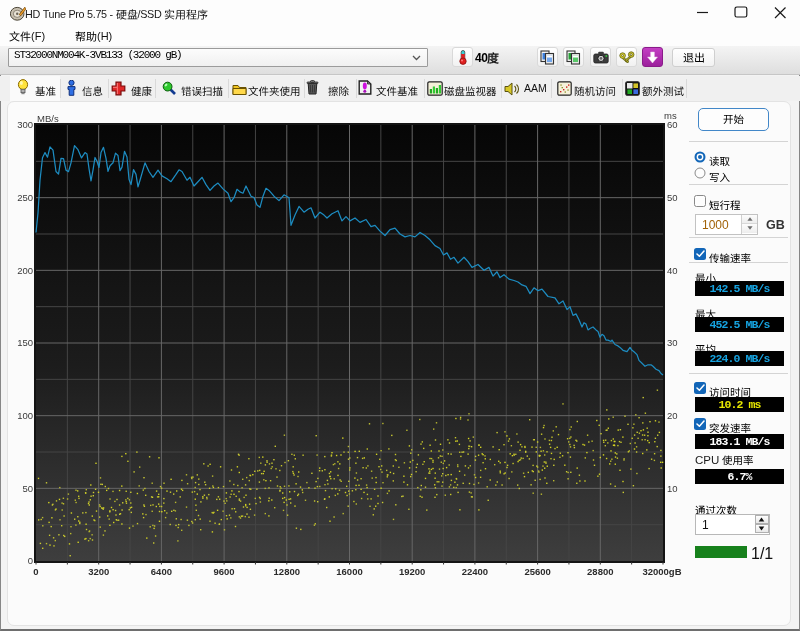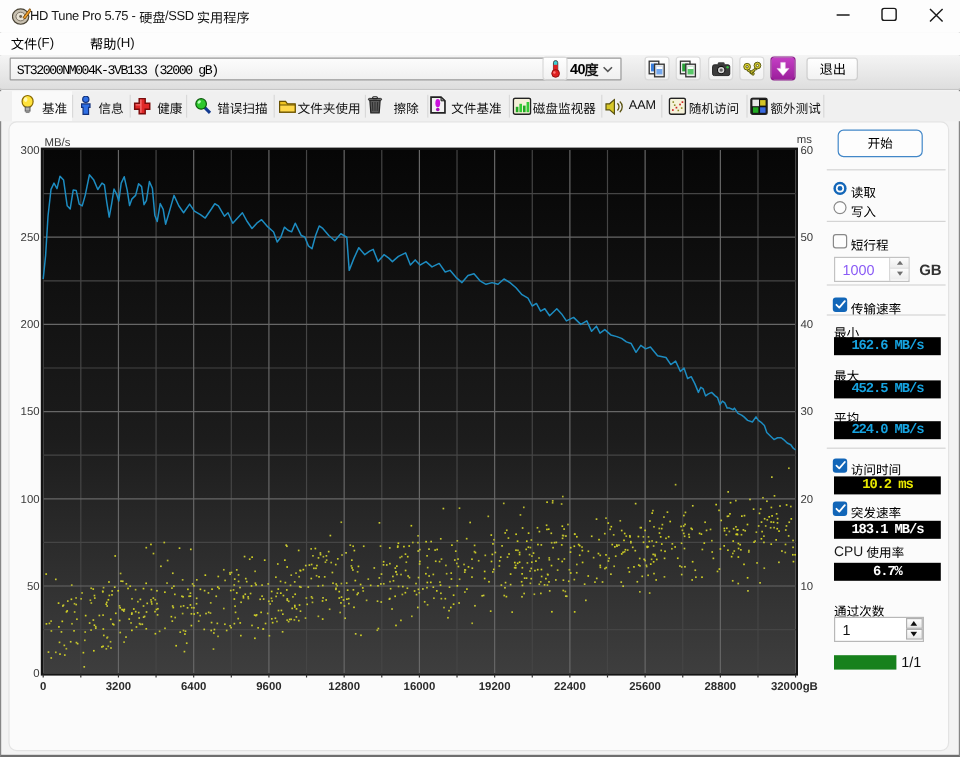--- a/index.html
+++ b/index.html
@@ -134,21 +134,21 @@
 <div class="abs" style="left:75px;top:30px;display:flex;align-items:center;font-size:11px;color:#111">
     <svg class="zh" style="vertical-align:middle;" width="22" height="11" viewBox="0 0 22 11">
       <g fill="#000" transform="translate(0,9.68) scale(0.011,-0.011)">
         <use href="#u5e2e" x="0"></use>
         <use href="#u52a9" x="1000"></use>
       </g>
     </svg>
     <span>(H)</span>
   </div>
 <div class="toolbar"></div>
-<div class="abs" style="left:8px;top:48px;width:510px;height:19px;background:linear-gradient(#fcfcfc,#f0f0f0);border:1px solid #9b9b9b;border-radius:1px;display:flex;align-items:flex-end">
+<div class="abs" style="left:8px;top:48px;width:420px;height:19px;background:linear-gradient(#fcfcfc,#f0f0f0);border:1px solid #9b9b9b;border-radius:1px;display:flex;align-items:flex-start">
     <span style="font-family:'Liberation Mono',monospace;font-size:11px;color:#000;margin-left:5px;letter-spacing:-1.2px">ST32000NM004K-3VB133&nbsp;(32000&nbsp;gB)</span>
     <svg style="position:absolute;right:6px;top:6px" width="9" height="6" viewBox="0 0 9 6">
       <path d="M1 1 L4.5 4.5 L8 1" fill="none" stroke="#555" stroke-width="1.3"></path>
     </svg>
   </div>
 <div class="tbtn" style="left:452px">
     <svg width="12" height="16" viewBox="0 0 12 16">
 <rect x="4.2" y="1.5" width="3.6" height="10" rx="1.8" fill="#39d1d4" stroke="#444" stroke-width="0.8"></rect>
 <rect x="4.2" y="5" width="3.6" height="7" fill="#e02020"></rect>
 <circle cx="6" cy="12.2" r="3.2" fill="#e02020" stroke="#8c1010" stroke-width="0.8"></circle>
@@ -1404,21 +1404,21 @@
     </svg></div>
 <div class="chk off" style="top:195px"></div>
 <div class="abs" style="left:709px;top:195px"><svg class="zh" style="vertical-align:middle;" width="31.5" height="10.5" viewBox="0 0 31.5 10.5">
       <g fill="#000" transform="translate(0,9.24) scale(0.0105,-0.0105)">
         <use href="#u77ed" x="0"></use>
         <use href="#u884c" x="1000"></use>
         <use href="#u7a0b" x="2000"></use>
       </g>
     </svg></div>
 <div class="abs" style="left:695px;top:213.5px;width:63px;height:21px;background:#fff;border:1px solid #c2c2c2">
-    <span style="position:absolute;left:6px;top:3px;font-size:12px;color:#8b5cf6">1000</span>
+    <span style="position:absolute;left:6px;top:3px;font-size:12px;color:#a16207">1000</span>
     <div style="position:absolute;right:0;top:0;width:16px;height:19px;border-left:1px solid #cfcfcf">
       <div style="height:9.5px;background:linear-gradient(#fcfcfc,#ededed);border-bottom:1px solid #d8d8d8;display:flex;align-items:center;justify-content:center">
         <svg width="6" height="4" viewBox="0 0 6 4">
           <path d="M3 0.3 L5.6 3.7 L0.4 3.7 Z" fill="#6e6e6e"></path>
         </svg>
       </div>
       <div style="height:8.5px;background:linear-gradient(#fcfcfc,#ededed);display:flex;align-items:center;justify-content:center">
         <svg width="6" height="4" viewBox="0 0 6 4">
           <path d="M3 3.7 L0.4 0.3 L5.6 0.3 Z" fill="#6e6e6e"></path>
         </svg>
@@ -1438,21 +1438,21 @@
         <use href="#u901f" x="2000"></use>
         <use href="#u7387" x="3000"></use>
       </g>
     </svg></div>
 <div class="abs" style="left:695px;top:268px"><svg class="zh" style="vertical-align:middle;" width="21" height="10.5" viewBox="0 0 21 10.5">
       <g fill="#000" transform="translate(0,9.24) scale(0.0105,-0.0105)">
         <use href="#u6700" x="0"></use>
         <use href="#u5c0f" x="1000"></use>
       </g>
     </svg></div>
-<div class="valbox" style="top:281px">162.6 MB/s</div>
+<div class="valbox" style="top:281px">142.5 MB/s</div>
 <div class="abs" style="left:695px;top:304px"><svg class="zh" style="vertical-align:middle;" width="21" height="10.5" viewBox="0 0 21 10.5">
       <g fill="#000" transform="translate(0,9.24) scale(0.0105,-0.0105)">
         <use href="#u6700" x="0"></use>
         <use href="#u5927" x="1000"></use>
       </g>
     </svg></div>
 <div class="valbox" style="top:317px">452.5 MB/s</div>
 <div class="abs" style="left:695px;top:339px"><svg class="zh" style="vertical-align:middle;" width="21" height="10.5" viewBox="0 0 21 10.5">
       <g fill="#000" transform="translate(0,9.24) scale(0.0105,-0.0105)">
         <use href="#u5e73" x="0"></use>
@@ -1514,12 +1514,12 @@
         <path d="M3.5 0.5 L6.3 4.5 L0.7 4.5 Z" fill="#111"></path>
       </svg>
     </div>
     <div style="position:absolute;right:0.5px;bottom:0.5px;width:14px;height:9.2px;background:linear-gradient(#fefefe,#e8e8e8);border:1px solid #b0b0b0;display:flex;align-items:center;justify-content:center">
       <svg width="7" height="5" viewBox="0 0 7 5">
         <path d="M3.5 4.5 L0.7 0.5 L6.3 0.5 Z" fill="#111"></path>
       </svg>
     </div>
   </div>
 <div class="abs" style="left:695px;top:545.5px;width:52px;height:12px;background:#17811c"></div>
-<div class="abs" style="left:751px;top:545px;font-size:12px;color:#111">1/1</div>
+<div class="abs" style="left:751px;top:545px;font-size:16px;color:#111">1/1</div>
 </body></html>

